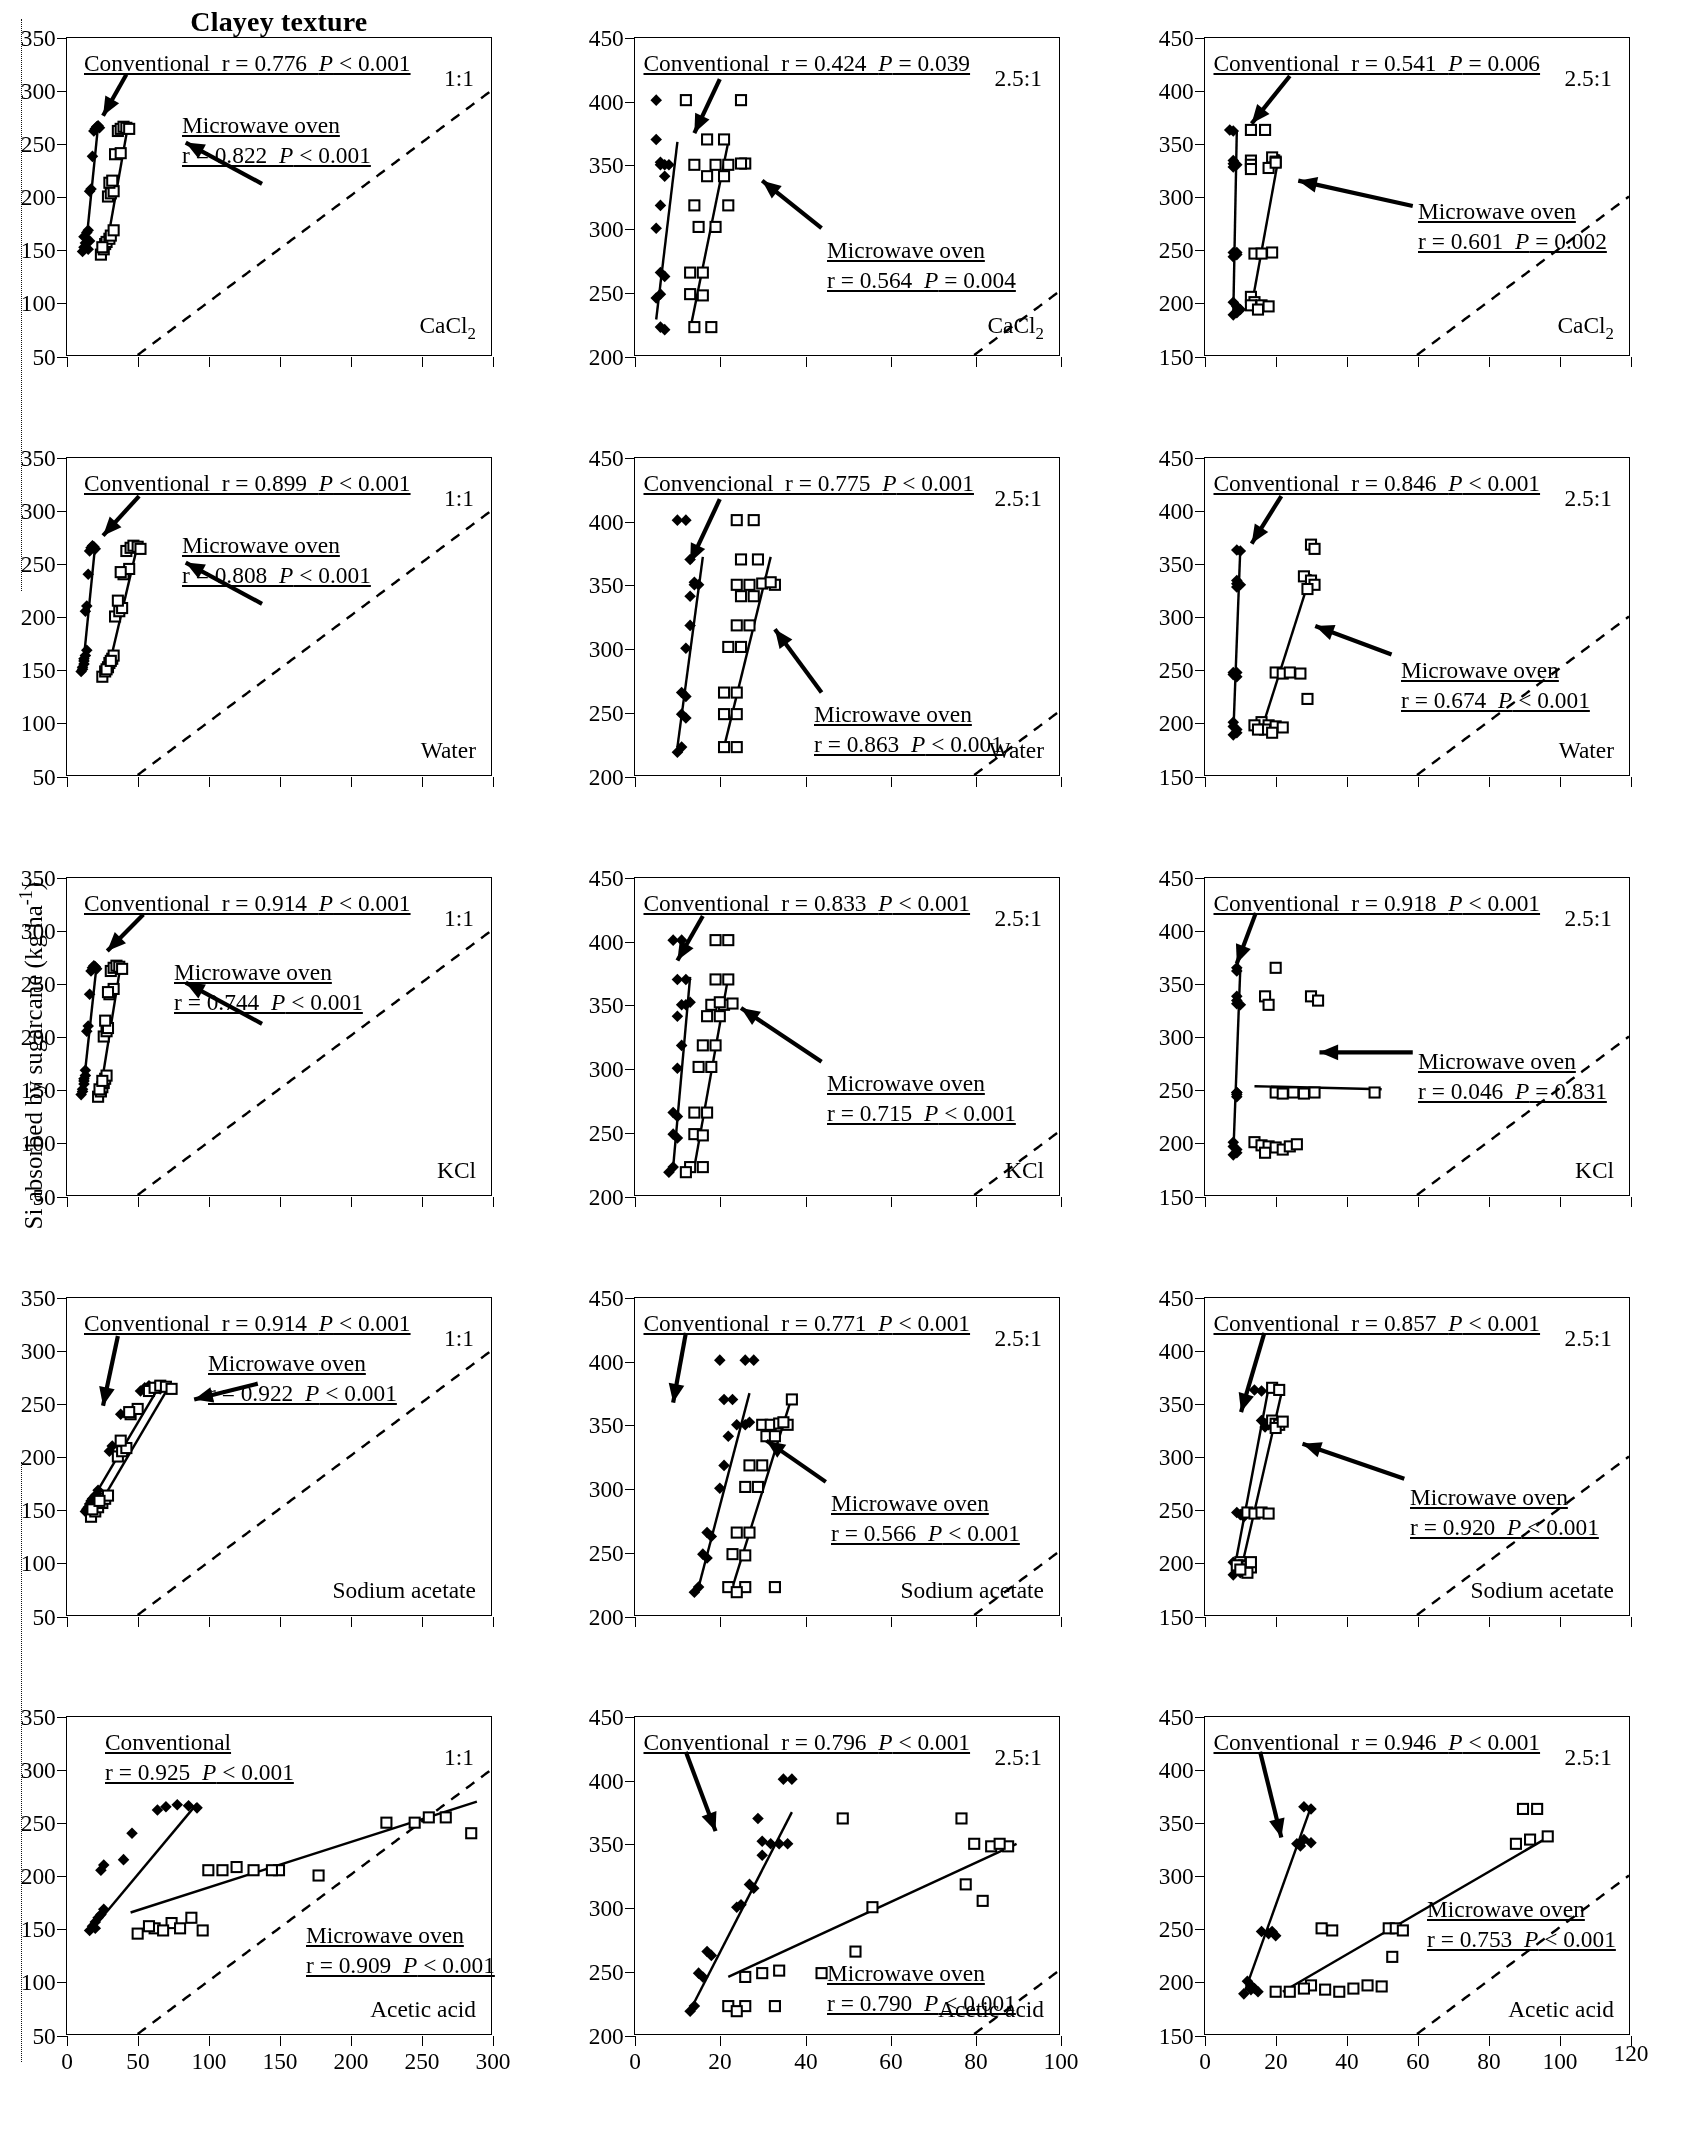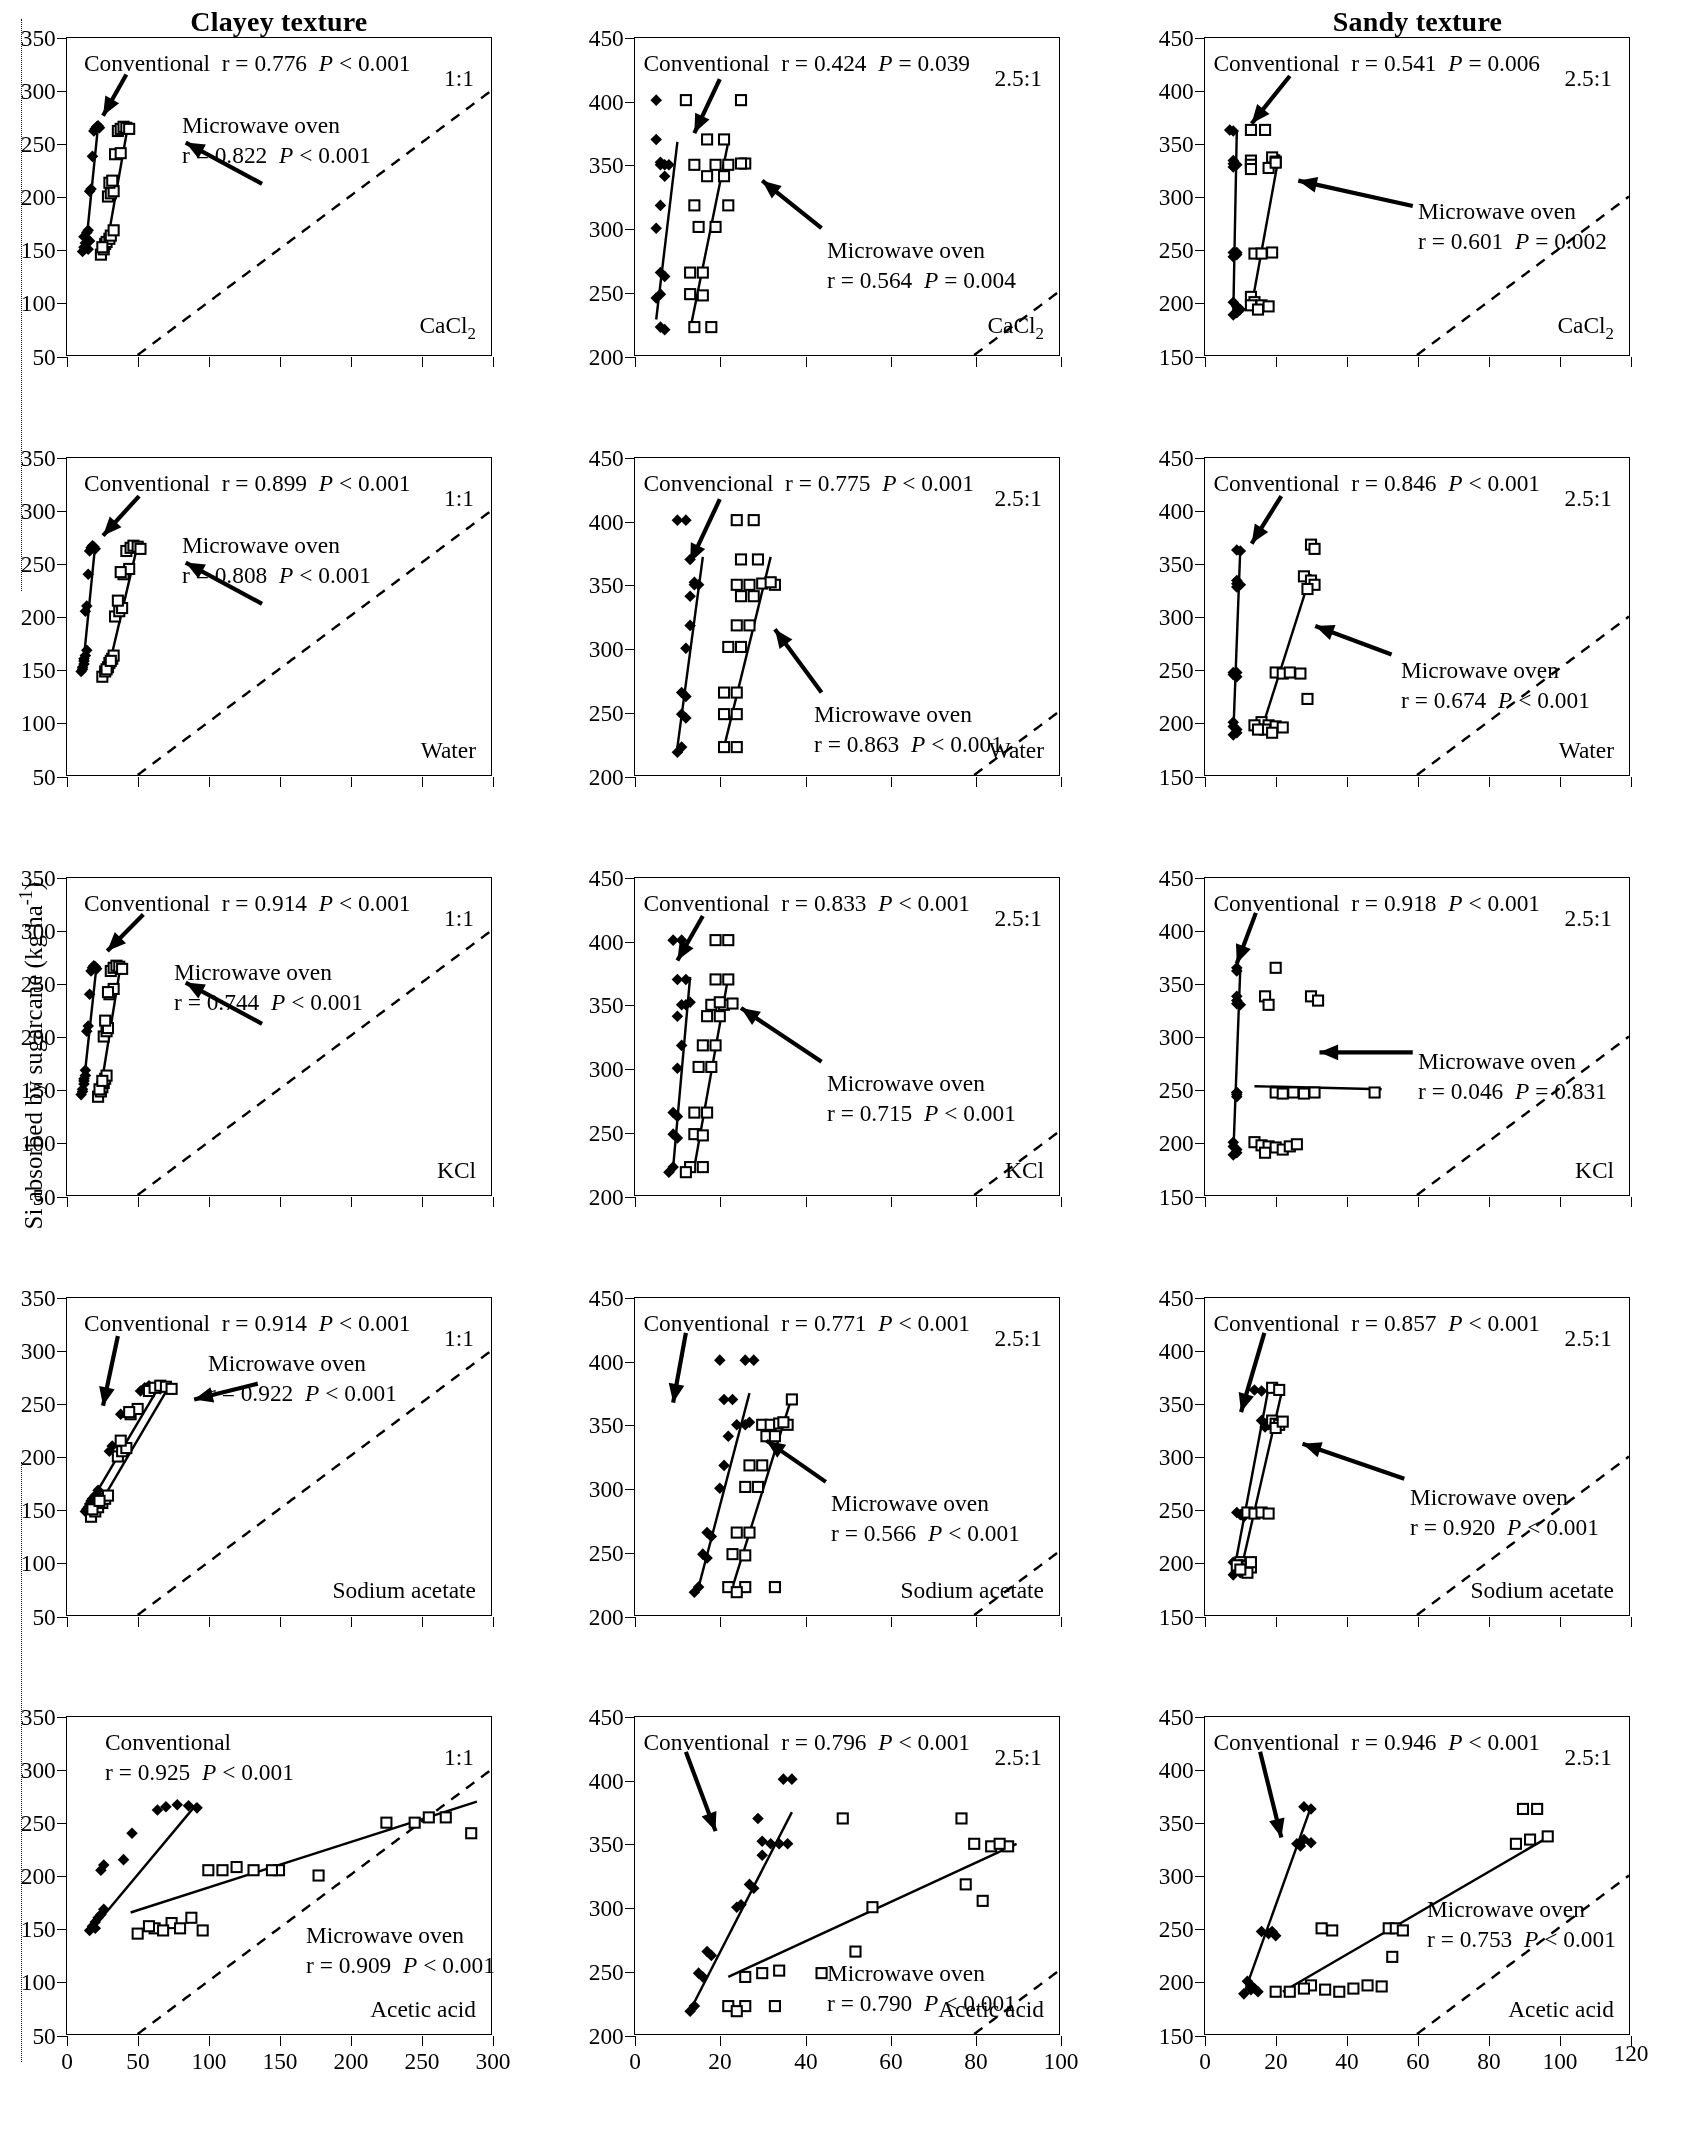--- a/index.html
+++ b/index.html
@@ -30,39 +30,38 @@
 
   .ytick{position:absolute;right:100%;transform:translateY(-50%);
          margin-right:11.2px;font-size:23.4px;white-space:nowrap;text-align:right;}
   .ytickmark{position:absolute;left:-10.3px;width:10.3px;height:0;border-top:1.9px solid #000;}
   .xtick{position:absolute;top:100%;transform:translateX(-50%);margin-top:12px;
          font-size:23.4px;white-space:nowrap;}
   .xtickmark{position:absolute;top:100%;margin-top:0;width:0;height:10.3px;border-left:1.9px solid #000;}
 
   .ratio-lbl{position:absolute;font-size:23.4px;white-space:nowrap;}
   .treat-lbl{position:absolute;font-size:23.4px;white-space:nowrap;right:15px;bottom:11.2px;}
-  .stat{position:absolute;font-size:23.4px;white-space:nowrap;line-height:1.28;}
+  .stat{position:absolute;font-size:23.4px;white-space:nowrap;line-height:1.28;text-decoration:underline;}
   .stat i{font-style:italic;}
 
   svg.overlay{position:absolute;left:0;top:0;width:100%;height:100%;overflow:visible;}
 
   .sub{vertical-align:sub;font-size:.72em;}
   .sup{vertical-align:super;font-size:.72em;}
 </style>
 </head>
 <body>
 
 <div id="figure">
 
   <div id="ylabel-rule-top"></div>
   <div id="ylabel-rule-bot"></div>
   <div id="ylabel"><span>Si absorbed by sugarcane (kg ha</span><span class="sup">-1</span><span>)</span></div>
 
   <div class="col-title" id="ct0" style="left: 9.4px; top: 5.6px; width: 539px;">Clayey texture</div>
-  <div class="col-title" id="ct2" style="left: 1148px; top: 5.6px; width: 539px;">Sandy texture</div>
 
   <div id="panels">
       <div class="panel" style="left: 66px; top: 37px; width: 426px; height: 319px;">
         <div class="plotbox">
           <div class="ytick" style="top: 319px;">50</div>
           <div class="ytickmark" style="top: 319px;"></div>
           <div class="ytick" style="top: 265px;">100</div>
           <div class="ytickmark" style="top: 265px;"></div>
           <div class="ytick" style="top: 212px;">150</div>
           <div class="ytickmark" style="top: 212px;"></div>

